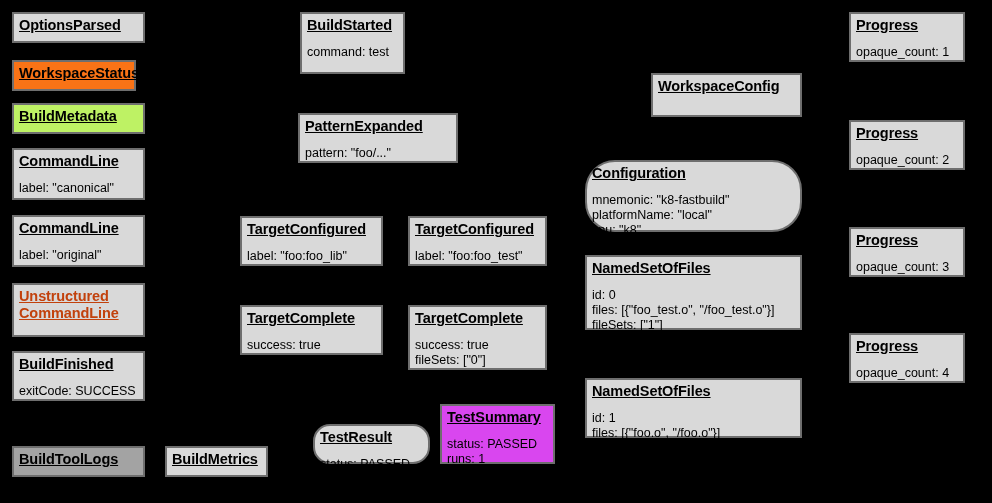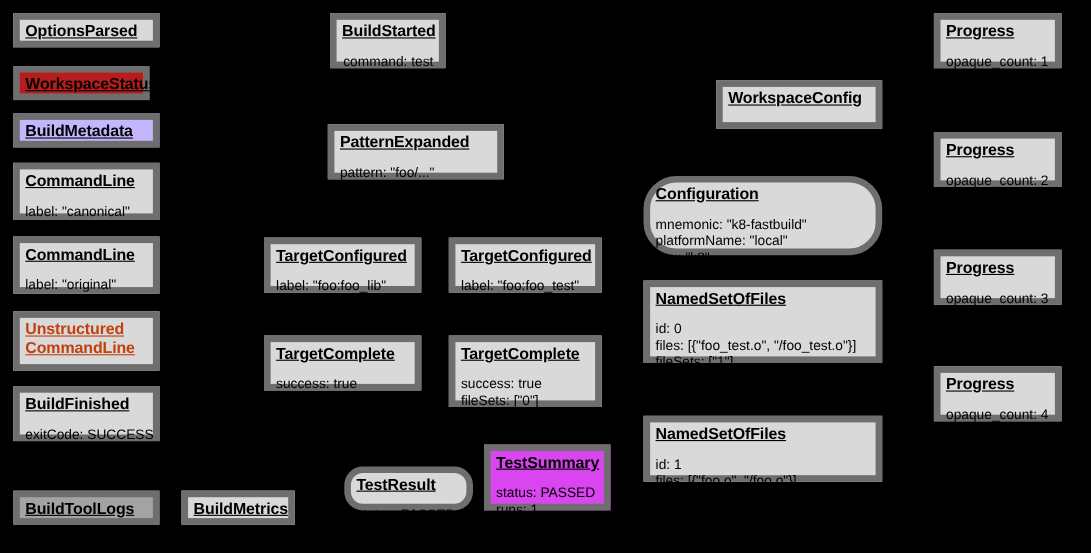--- a/index.html
+++ b/index.html
@@ -12,21 +12,21 @@
     width: 992px;
     height: 503px;
     background: #000000;
     overflow: hidden;
     font-family: "Liberation Sans", sans-serif;
   }
   .node {
     position: absolute;
     box-sizing: border-box;
     background: #d9d9d9;
-    border: 6px solid #ec4899;
+    border: 2px solid #ec4899;
     padding: 3px 5px 4px 5px;
     color: #000000;
   }
   .node-title {
     display: block;
     font-size: 14.5px;
     font-weight: bold;
     text-decoration: underline;
     line-height: 17px;
     white-space: nowrap;
@@ -47,25 +47,25 @@
   }
 </style>
 </head>
 <body>
 
 <div id="canvas" style="width: 992px; height: 503px; background: rgb(0, 0, 0);">
     <div class="node" style="left: 12px; top: 12px; width: 133px; height: 31px; background: rgb(217, 217, 217); border-color: rgb(110, 110, 110); color: rgb(0, 0, 0);">
       <span class="node-title">OptionsParsed</span>
       <span class="node-fields"></span>
     </div>
-    <div class="node" style="left: 12px; top: 60px; width: 124px; height: 31px; background: #b91c1c; border-color: rgb(110, 110, 110); color: rgb(0, 0, 0);">
+    <div class="node" style="left: 12px; top: 60px; width: 124px; height: 31px; background: #f97316; border-color: rgb(110, 110, 110); color: rgb(0, 0, 0);">
       <span class="node-title">WorkspaceStatus</span>
       <span class="node-fields"></span>
     </div>
-    <div class="node" style="left: 12px; top: 103px; width: 133px; height: 31px; background: #c4b5fd; border-color: rgb(110, 110, 110); color: rgb(0, 0, 0);">
+    <div class="node" style="left: 12px; top: 103px; width: 133px; height: 31px; background: #bef264; border-color: rgb(110, 110, 110); color: rgb(0, 0, 0);">
       <span class="node-title">BuildMetadata</span>
       <span class="node-fields"></span>
     </div>
     <div class="node" style="left: 12px; top: 148px; width: 133px; height: 52px; background: rgb(217, 217, 217); border-color: rgb(110, 110, 110); color: rgb(0, 0, 0);">
       <span class="node-title">CommandLine</span>
       <span class="node-fields">
         <span class="node-field">label: "canonical"</span>
       </span>
     </div>
     <div class="node" style="left: 12px; top: 215px; width: 133px; height: 52px; background: rgb(217, 217, 217); border-color: rgb(110, 110, 110); color: rgb(0, 0, 0);">
@@ -85,21 +85,21 @@
       </span>
     </div>
     <div class="node" style="left: 12px; top: 446px; width: 133px; height: 31px; background: #a3a3a3; border-color: rgb(110, 110, 110); color: rgb(0, 0, 0);">
       <span class="node-title">BuildToolLogs</span>
       <span class="node-fields"></span>
     </div>
     <div class="node" style="left: 165px; top: 446px; width: 103px; height: 31px; background: rgb(217, 217, 217); border-color: rgb(110, 110, 110); color: rgb(0, 0, 0);">
       <span class="node-title">BuildMetrics</span>
       <span class="node-fields"></span>
     </div>
-    <div class="node" style="left: 300px; top: 12px; width: 105px; height: 50px; background: rgb(217, 217, 217); border-color: rgb(110, 110, 110); color: rgb(0, 0, 0); text-align: right;">
+    <div class="node" style="left: 300px; top: 12px; width: 105px; height: 62px; background: rgb(217, 217, 217); border-color: rgb(110, 110, 110); color: rgb(0, 0, 0);">
       <span class="node-title">BuildStarted</span>
       <span class="node-fields">
         <span class="node-field">command: test</span>
       </span>
     </div>
     <div class="node" style="left: 298px; top: 113px; width: 160px; height: 50px; background: rgb(217, 217, 217); border-color: rgb(110, 110, 110); color: rgb(0, 0, 0);">
       <span class="node-title">PatternExpanded</span>
       <span class="node-fields">
         <span class="node-field">pattern: "foo/..."</span>
       </span>

